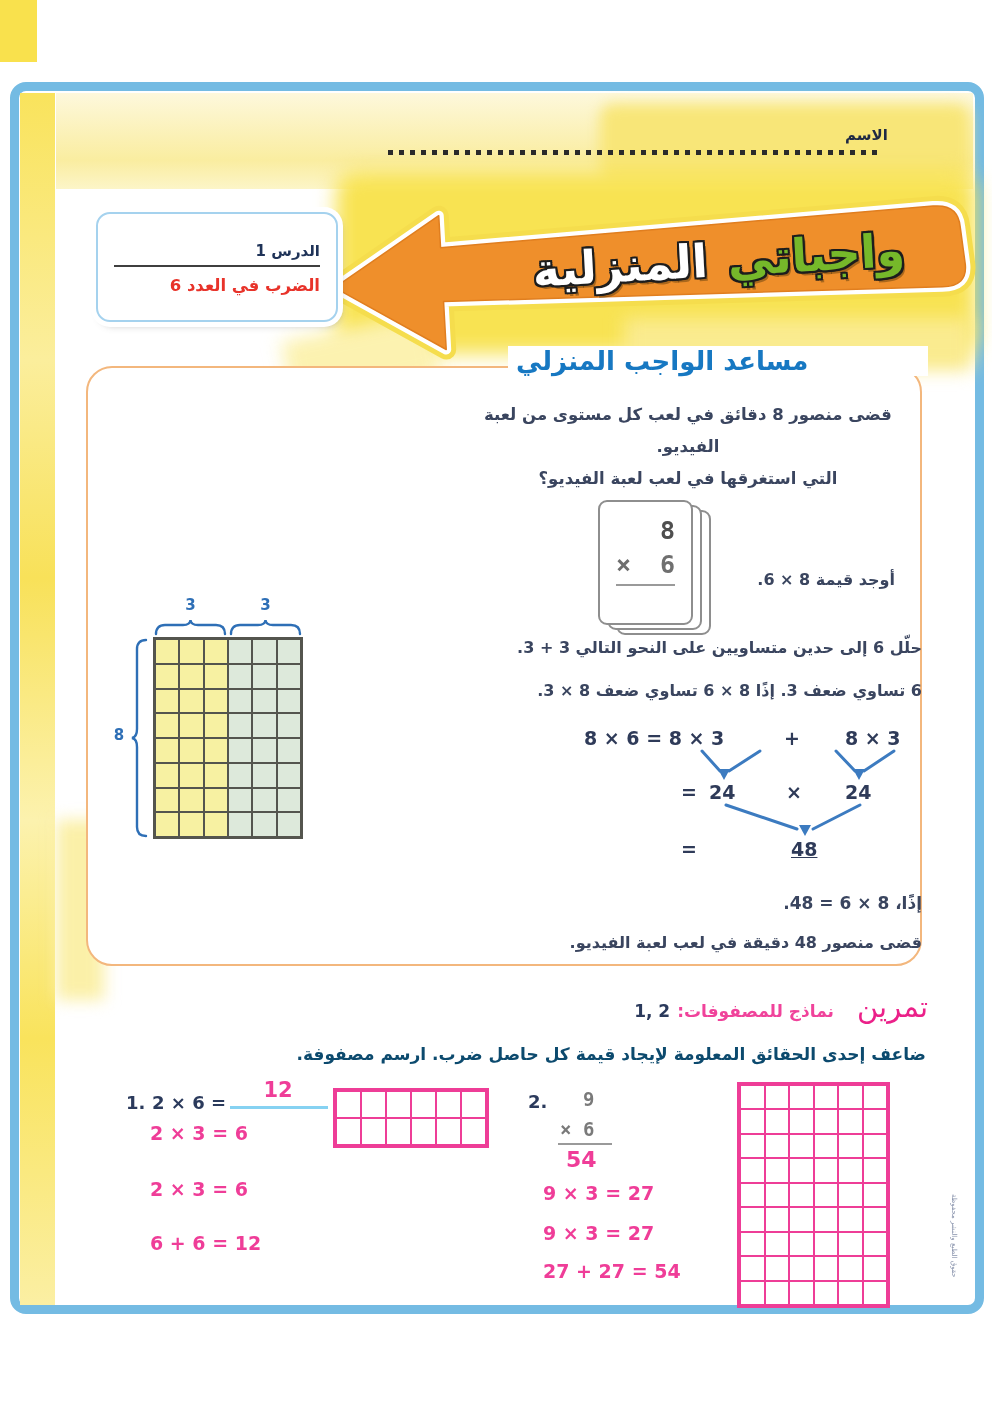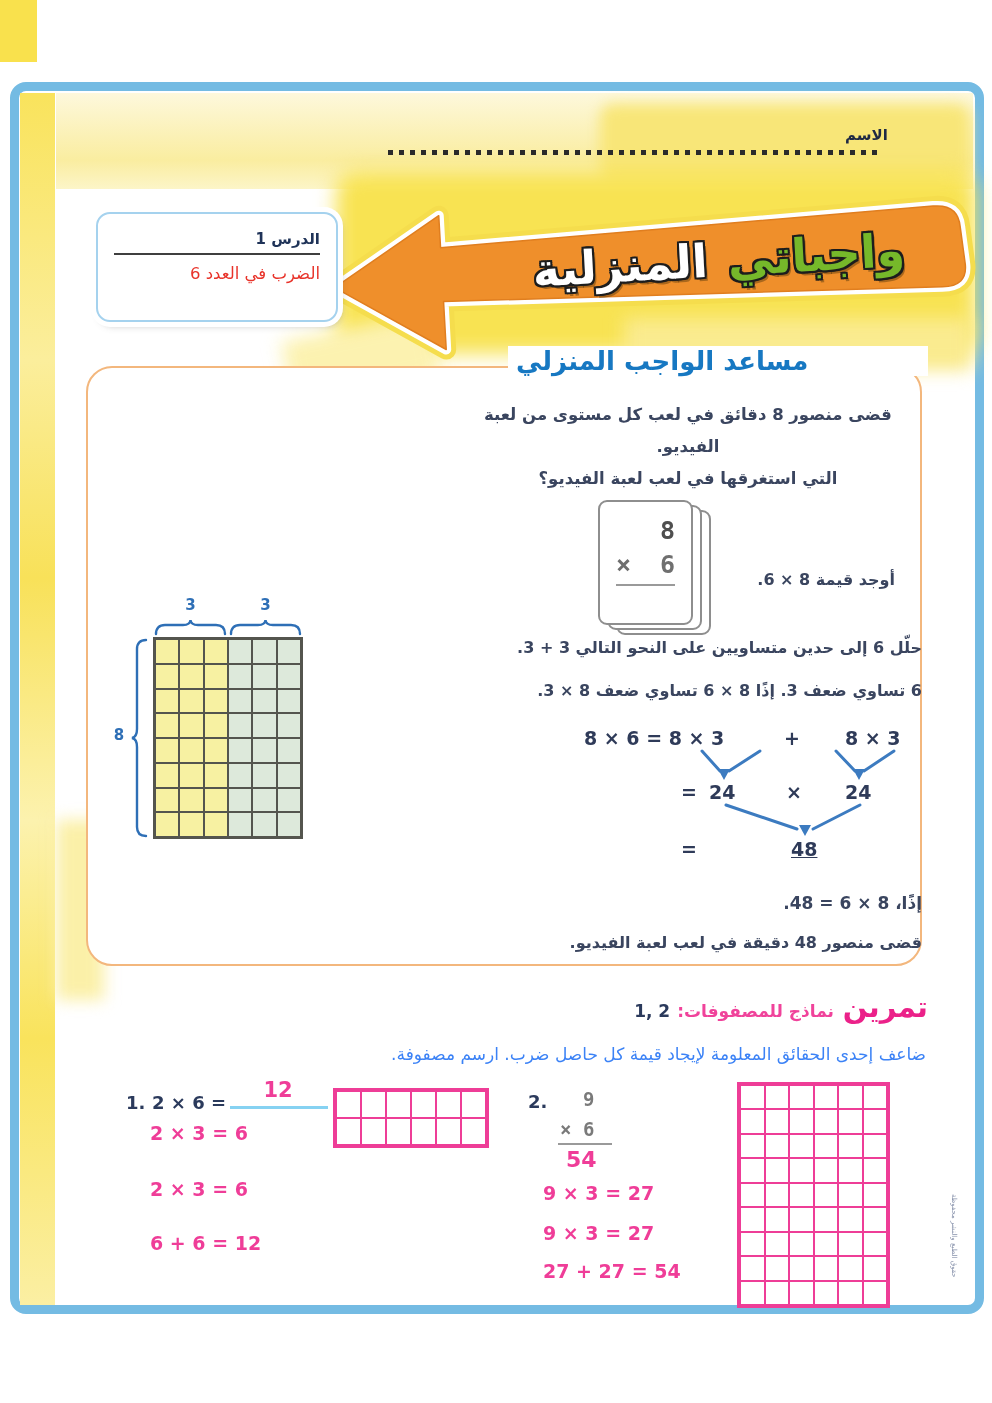--- a/index.html
+++ b/index.html
@@ -25,24 +25,24 @@
       background:repeating-linear-gradient(90deg,#2b2b2b 0 5px,transparent 5px 11px);}
   .banner{left:320px;top:182px;width:660px;height:172px;transform:rotate(-3.2deg);}
   .banner-text{left:168px;top:34px;width:462px;height:96px;display:flex;direction:rtl;align-items:center;
       justify-content:center;gap:20px;font-size:46px;font-weight:bold;
       text-shadow:-2px -2px 0 #1d1d1d,2px -2px 0 #1d1d1d,-2px 2px 0 #1d1d1d,2px 2px 0 #1d1d1d,
                   0 -2px 0 #1d1d1d,0 2px 0 #1d1d1d,-2px 0 0 #1d1d1d,2px 0 0 #1d1d1d,3px 4px 0 rgba(40,30,0,.35);}
   .bw-green{color:#76B82A;}
   .bw-white{color:#ffffff;}
   .lesson-box{left:96px;top:212px;width:242px;height:110px;box-sizing:border-box;background:#ffffff;
       border:2px solid #A5D2EE;border-radius:14px;box-shadow:0 0 0 5px #ffffff,3px 4px 7px rgba(90,90,90,.35);
-      padding:16px 16px 0 16px;direction:rtl;}
+      padding:28px 16px 0 16px;direction:rtl;}
   .lesson-label{color:#1F3358;font-weight:bold;font-size:15px;}
   .lesson-rule{margin-top:5px;border-top:2.4px solid #3f3f3f;}
-  .lesson-topic{color:#E8332A;font-weight:normal;font-size:16.5px;margin-top:9px;}
+  .lesson-topic{color:#E8332A;font-weight:bold;font-size:16.5px;margin-top:9px;}
   
   .helper-panel{left:86px;top:366px;width:836px;height:600px;box-sizing:border-box;
       border:2.5px solid #F3B77D;border-radius:26px;background:#ffffff;}
   .helper-title{left:508px;top:346px;width:404px;text-align:left;direction:rtl;color:#1778C2;
       font-weight:bold;font-size:26px;background:#ffffff;padding:0 8px;}
   .problem-text{left:452px;top:399px;width:472px;direction:rtl;text-align:center;color:#3A455F;
       font-weight:bold;font-size:16.5px;line-height:32px;}
   .card{box-sizing:border-box;width:95px;height:125px;background:#ffffff;border:2px solid #8E8E8E;border-radius:9px;}
   .card-front{padding:14px 16px 0 16px;box-sizing:border-box;}
   .card-num{color:#4f4f4f;font-size:25px;font-weight:bold;text-align:right;line-height:30px;font-family:"DejaVu Sans Mono","DejaVu Sans",monospace;}
@@ -52,27 +52,27 @@
   .rtl-line{direction:rtl;text-align:right;color:#3A455F;font-weight:bold;font-size:16px;}
   .eq{direction:ltr;color:#2F3B59;font-weight:bold;font-size:19px;white-space:nowrap;}
   .concl{font-size:17px;}
   
   .grid-box{box-sizing:border-box;border:2.5px solid;background:#ffffff;}
   .grid-cell{box-sizing:border-box;border:1.2px solid;}
   .pink-grid{border-width:3px;}
   .pink-grid .grid-cell{border-width:1.6px;}
   .brace-label{color:#2E6FB6;font-weight:bold;font-size:15px;text-align:center;}
   
-  .ex-heading{left:838px;top:990px;width:90px;color:#EB2189;font-weight:bold;font-size:29px;direction:rtl;}
+  .ex-heading{left:838px;top:990px;width:90px;color:#EB2189;font-weight:normal;font-size:29px;direction:rtl;}
   .ex-models{left:548px;top:1001px;width:286px;display:flex;direction:rtl;justify-content:flex-start;gap:7px;
       align-items:baseline;}
   .ex-models-label{color:#F0439B;font-weight:bold;font-size:17px;}
   .ex-models-nums{color:#2B3A5C;font-weight:bold;font-size:17px;direction:ltr;}
-  .instruction{left:118px;top:1044px;width:808px;direction:rtl;text-align:right;color:#3b82f6;
-      font-weight:normal;font-size:17px;}
+  .instruction{left:118px;top:1044px;width:808px;direction:rtl;text-align:right;color:#0c4a6e;
+      font-weight:bold;font-size:17px;}
   .prob-num{color:#2B3A5C;font-weight:bold;font-size:18px;direction:ltr;}
   .pink-hand{color:#EF3D98;font-weight:bold;font-size:19px;direction:ltr;white-space:nowrap;}
   .answer-line{left:230px;top:1106px;width:98px;height:0;border-bottom:3.5px solid #86D2F2;}
   .answer-val{left:248px;top:1078px;width:60px;text-align:center;color:#EF3D98;font-weight:bold;font-size:21px;}
   .gray-print{color:#7a7a7a;font-weight:bold;font-size:19px;direction:ltr;font-family:"DejaVu Sans Mono","DejaVu Sans",monospace;}
   .product-val{color:#EF3D98;font-weight:bold;font-size:22px;direction:ltr;}
   .watermark{left:950px;top:978px;height:300px;writing-mode:vertical-rl;font-size:7px;color:#8a94ad;
       letter-spacing:2px;direction:rtl;}
 </style>
 </head>

